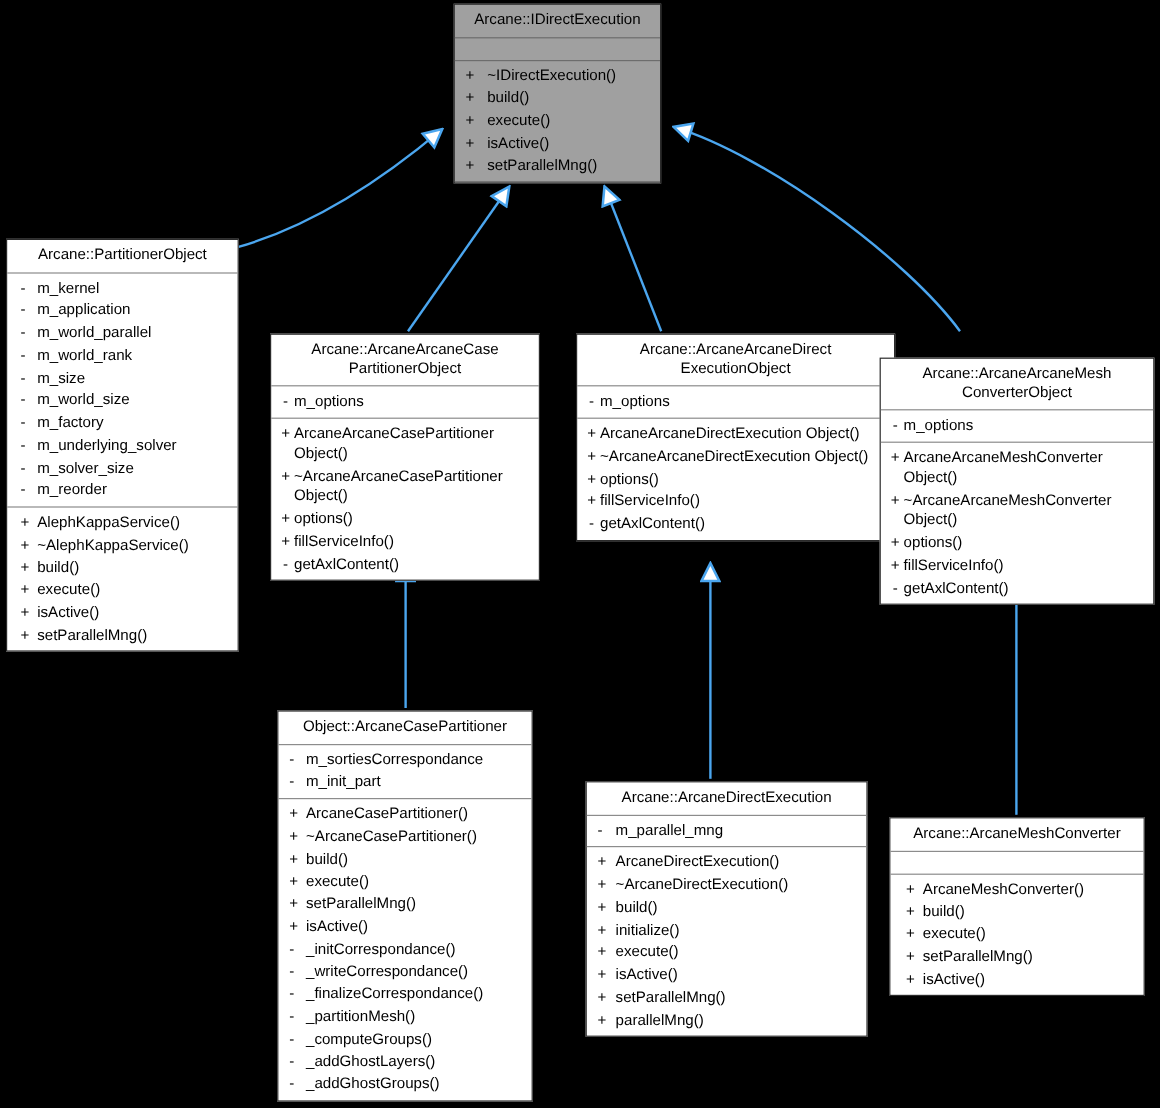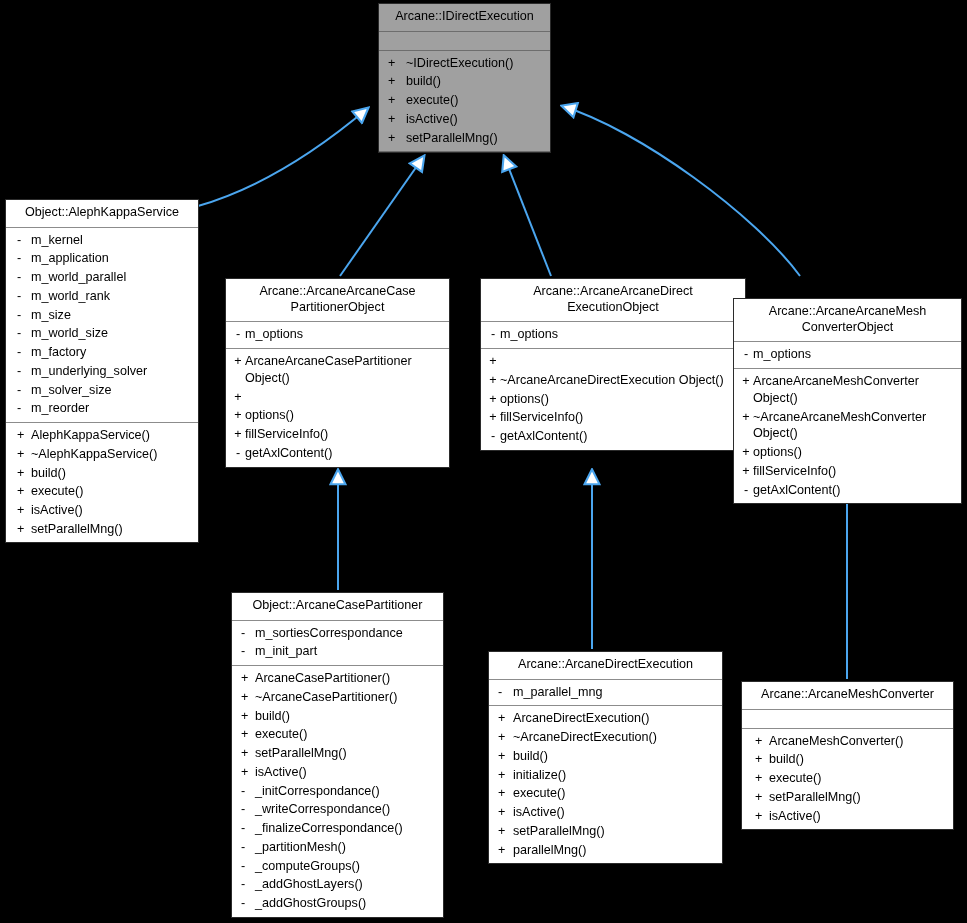--- a/index.html
+++ b/index.html
@@ -152,21 +152,21 @@
         <span class="nm">isActive()</span>
       </div>
       <div class="cls-row">
         <span class="vis">+</span>
         <span class="nm">setParallelMng()</span>
       </div>
     </div>
   </div>
 
   <div class="uml-class" id="box-alephkappaservice">
-    <div class="cls-title">Object::AlephKappaService</div>
+    <div class="cls-title">Arcane::PartitionerObject</div>
     <div class="cls-section">
       <div class="cls-row">
         <span class="vis">-</span>
         <span class="nm">m_kernel</span>
       </div>
       <div class="cls-row">
         <span class="vis">-</span>
         <span class="nm">m_application</span>
       </div>
       <div class="cls-row">
@@ -238,20 +238,21 @@
         <span class="nm">m_options</span>
       </div>
     </div>
     <div class="cls-section">
       <div class="cls-row">
         <span class="vis">+</span>
         <span class="nm">ArcaneArcaneCasePartitioner Object()</span>
       </div>
       <div class="cls-row">
         <span class="vis">+</span>
+        <span class="nm">~ArcaneArcaneCasePartitioner Object()</span>
       </div>
       <div class="cls-row">
         <span class="vis">+</span>
         <span class="nm">options()</span>
       </div>
       <div class="cls-row">
         <span class="vis">+</span>
         <span class="nm">fillServiceInfo()</span>
       </div>
       <div class="cls-row">
@@ -265,20 +266,21 @@
     <div class="cls-title">Arcane::ArcaneArcaneDirect<br>ExecutionObject</div>
     <div class="cls-section">
       <div class="cls-row">
         <span class="vis">-</span>
         <span class="nm">m_options</span>
       </div>
     </div>
     <div class="cls-section">
       <div class="cls-row">
         <span class="vis">+</span>
+        <span class="nm">ArcaneArcaneDirectExecution Object()</span>
       </div>
       <div class="cls-row">
         <span class="vis">+</span>
         <span class="nm">~ArcaneArcaneDirectExecution Object()</span>
       </div>
       <div class="cls-row">
         <span class="vis">+</span>
         <span class="nm">options()</span>
       </div>
       <div class="cls-row">

